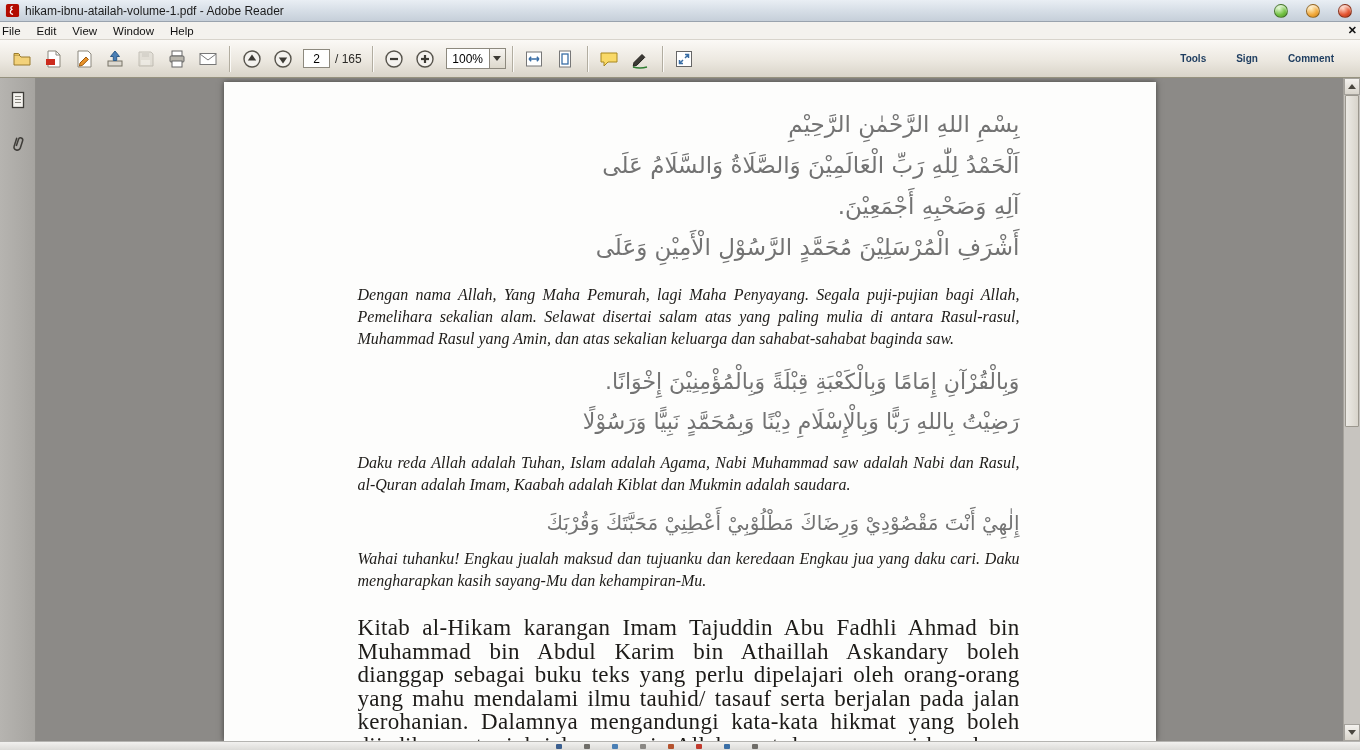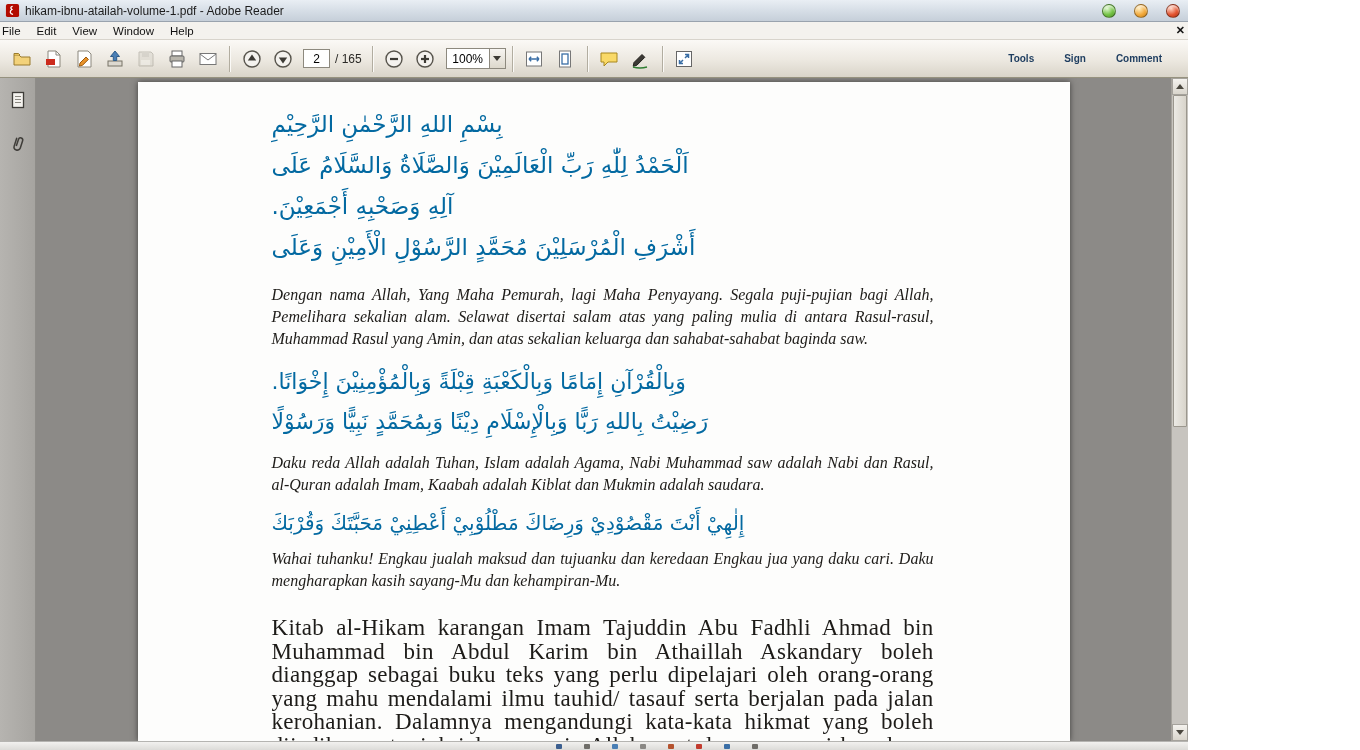--- a/index.html
+++ b/index.html
@@ -1,17 +1,17 @@
 <!DOCTYPE html>
 <html><head>
 <meta charset="utf-8">
 <style>
   * { box-sizing: border-box; margin: 0; padding: 0; }
   html,body { width:1360px; height:750px; overflow:hidden; font-family:"Liberation Sans",sans-serif; }
-  .app { width:1188px; height:750px; display:flex; flex-direction:column; background:#8c8a87; user-select:none; }
+  .app { width:1360px; height:750px; display:flex; flex-direction:column; background:#8c8a87; user-select:none; }
 
   
   .titlebar { height:22px; flex:0 0 22px; background:linear-gradient(180deg,#e9eef4 0%,#d3dbe4 60%,#c6cfd9 100%);
               border-bottom:1px solid #9aa3ae; display:flex; align-items:center; justify-content:space-between; padding:0 8px 0 5px; }
   .title-left { display:flex; align-items:center; gap:5px; }
   .title-text { font-size:12px; color:#1c1c1c; }
   .win-buttons { display:flex; align-items:center; gap:18px; }
   .wbtn { width:14px; height:14px; border-radius:50%; border:1px solid rgba(0,0,0,.35); box-shadow:inset 0 2px 2px rgba(255,255,255,.6); }
   .wbtn.green { background:radial-gradient(circle at 35% 30%, #dff7cf, #72c243 55%, #4c8f27); }
   .wbtn.amber { background:radial-gradient(circle at 35% 30%, #ffeec0, #f2a93b 55%, #c57d12); }
@@ -45,21 +45,21 @@
   
   .content { flex:1 1 auto; display:flex; min-height:0; }
   .sidebar { flex:0 0 36px; background:linear-gradient(90deg,#b6b4b0,#a6a4a0); border-right:1px solid #8e8c88;
              display:flex; flex-direction:column; align-items:center; padding-top:10px; gap:20px; }
   .sb-btn { width:26px; height:24px; display:flex; align-items:center; justify-content:center; }
 
   .docarea { flex:1 1 auto; background:#8c8a87; display:flex; justify-content:center; padding-top:4px; overflow:hidden; }
   .page { width:932px; background:#fdfdfc; box-shadow:0 0 6px rgba(0,0,0,.55);
           padding:16px 136px 0 134px; color:#1d1b18; }
 
-  .arabic { direction:rtl; text-align:left; font-family:"DejaVu Sans",sans-serif; color:#0369a1; }
+  .arabic { direction:rtl; text-align:right; font-family:"DejaVu Sans",sans-serif; color:#737373; }
   .a1 { font-size:23px; line-height:41px; padding-top:6px; margin-bottom:16px; }
   .a2 { font-size:22px; line-height:40px; margin:4px 0 10px; }
   .a3 { font-size:20px; line-height:30px; margin:8px 0 10px; }
 
   .trans { font-family:"Liberation Serif",serif; font-style:italic; font-size:16px; line-height:22px;
            text-align:justify; margin-bottom:12px; }
   .trans.last { margin-bottom:24px; }
   .body-text { font-family:"Liberation Serif",serif; font-size:23px; line-height:23.5px;
                text-align:justify; letter-spacing:.3px; word-spacing:1.5px; }
 

